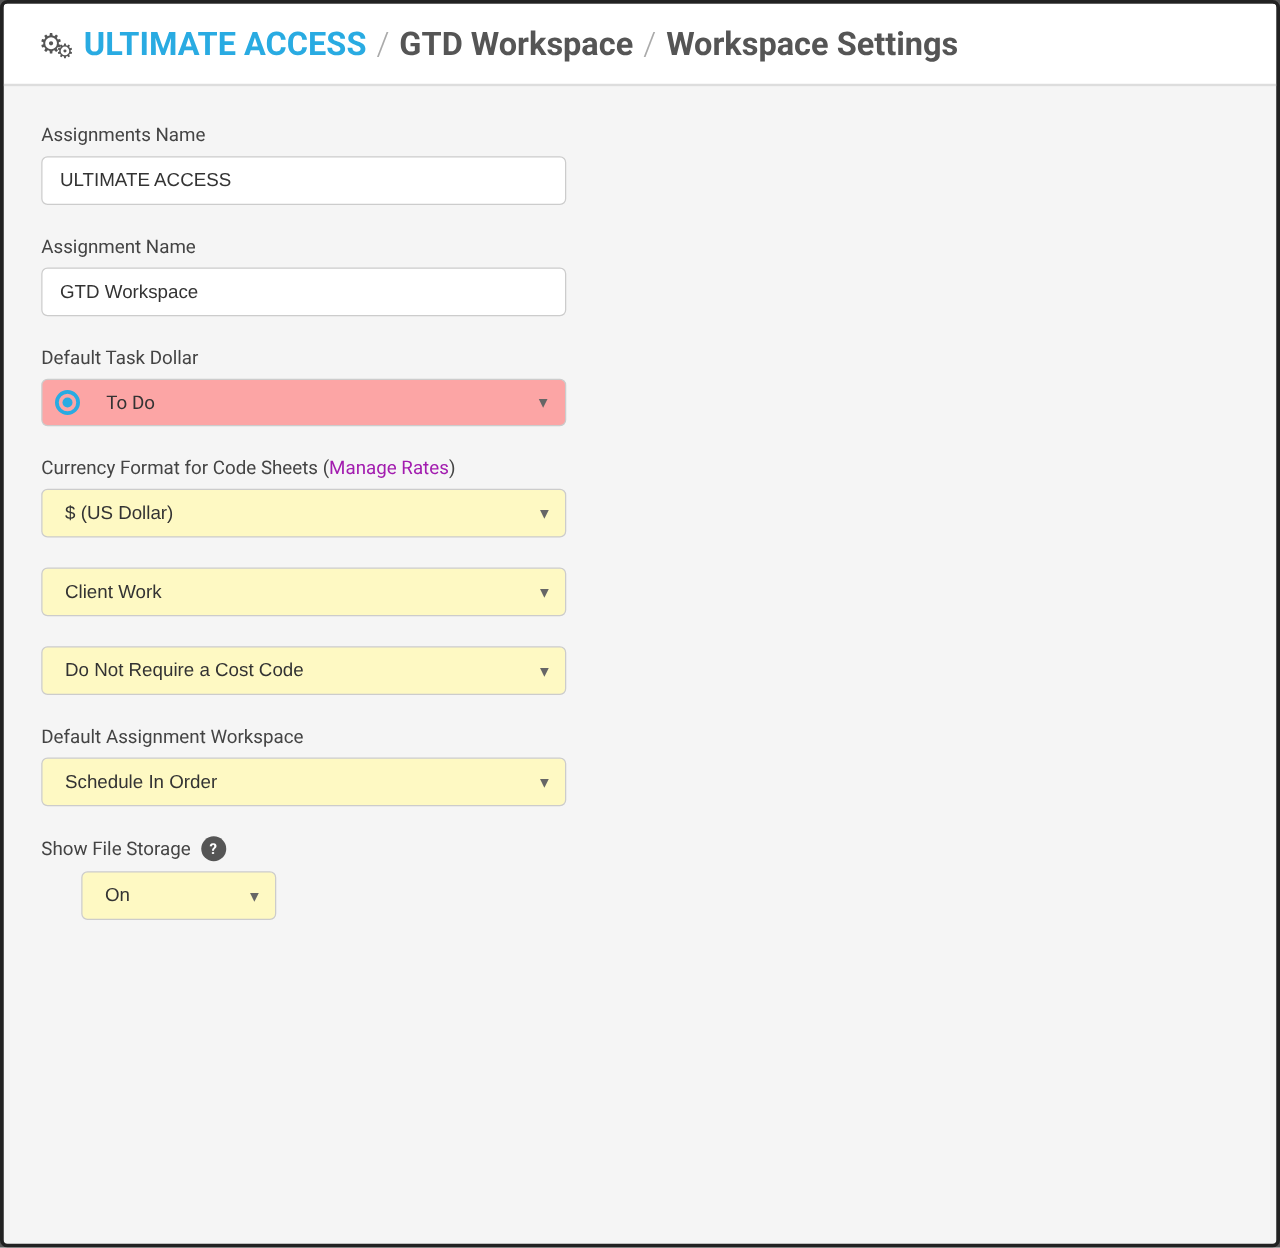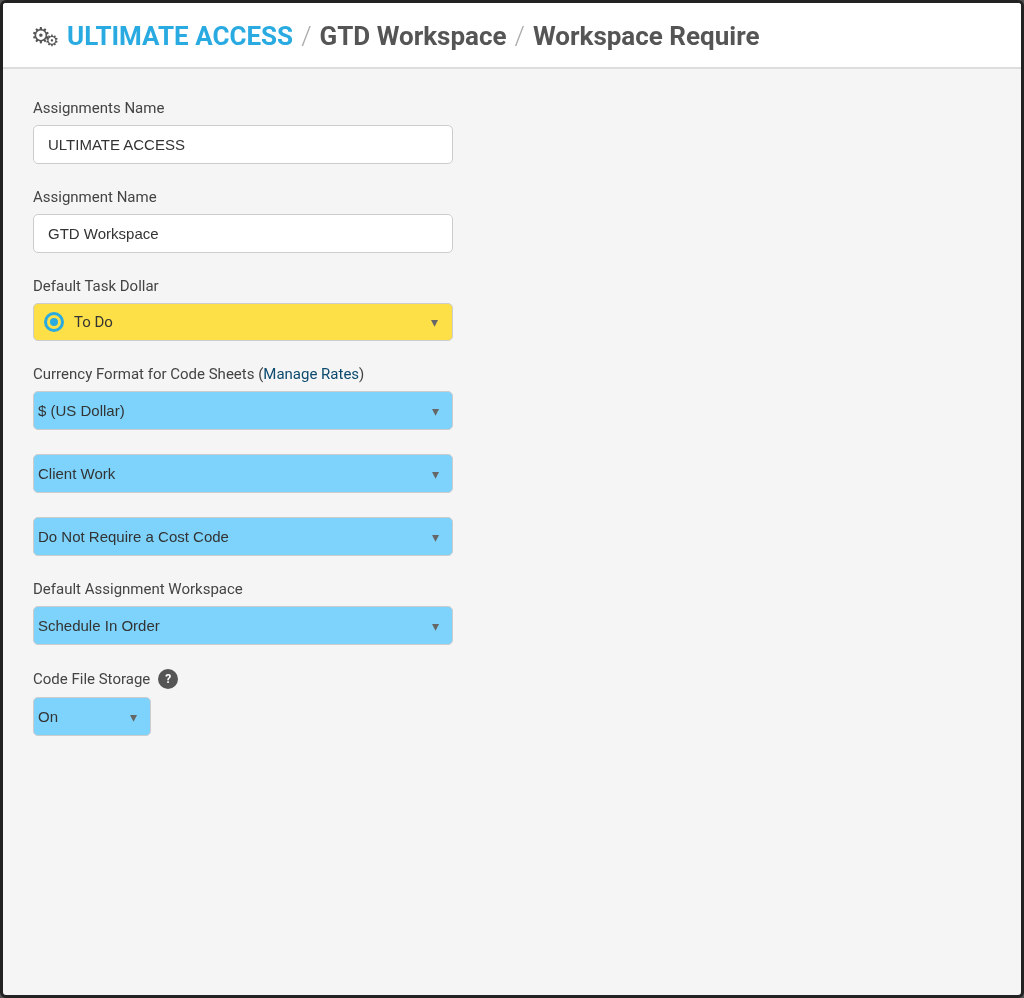--- a/index.html
+++ b/index.html
@@ -72,47 +72,47 @@
       margin-bottom: 24px;
     }
     .form-label {
       font-size: 15px;
       color: #444;
       margin-bottom: 8px;
       display: block;
       font-weight: 400;
     }
     .form-label .link {
-      color: #0c4a6e;
+      color: #a21caf;
       text-decoration: none;
       cursor: pointer;
     }
     .form-input {
       width: 420px;
       padding: 10px 14px;
       border: 1.5px solid #ccc;
       border-radius: 5px;
       font-size: 15px;
       color: #333;
       background: #fff;
       outline: none;
     }
     .form-select-wrapper {
       width: 420px;
       position: relative;
       display: inline-block;
     }
     .form-select {
       width: 100%;
-      padding: 10px 40px 10px 4px;
+      padding: 10px 40px 10px 18px;
       border: 1.5px solid #ccc;
       border-radius: 5px;
       font-size: 15px;
       color: #333;
-      background: #7dd3fc;
+      background: #fef9c3;
       appearance: none;
       -webkit-appearance: none;
       cursor: pointer;
       outline: none;
     }
     .select-arrow {
       position: absolute;
       right: 14px;
       top: 50%;
       transform: translateY(-50%);
@@ -137,23 +137,24 @@
       border-radius: 50%;
       background: #29abe2;
     }
     .todo-select-wrapper {
       width: 420px;
       position: relative;
       display: flex;
       align-items: center;
       border: 1.5px solid #ccc;
       border-radius: 5px;
-      background: #fde047;
+      background: #fca5a5;
       cursor: pointer;
       padding: 8px 10px;
+      gap: 11px;
     }
     .todo-select-wrapper .select-arrow {
       right: 14px;
     }
     .todo-text {
       font-size: 15px;
       color: #333;
       flex: 1;
     }
     .show-file-label {
@@ -168,42 +169,43 @@
       background: #555;
       color: #fff;
       font-size: 12px;
       font-weight: 700;
       display: inline-flex;
       align-items: center;
       justify-content: center;
       cursor: pointer;
     }
     .small-select-wrapper {
-      width: 118px;
+      width: 156px;
+      margin-left: 32px;
     }
     .small-select-wrapper .form-select {
       width: 100%;
     }
   </style>
 </head>
 <body>
 
 <div class="page-container">
 
   <div class="header">
     <div class="header-gear-icons">
       <span class="gear-icon">⚙</span>
       <span class="gear-icon-small">⚙</span>
     </div>
     <div class="header-title">
       <span class="header-org">ULTIMATE ACCESS</span>
       <span class="header-sep">/</span>
       <span class="header-workspace">GTD Workspace</span>
       <span class="header-sep">/</span>
-      <span class="header-workspace">Workspace Require</span>
+      <span class="header-workspace">Workspace Settings</span>
     </div>
   </div>
 
   <div class="content">
 
     <div class="form-group">
       <label class="form-label">Assignments Name</label>
       <input type="text" class="form-input" value="ULTIMATE ACCESS" style="">
     </div>
 
@@ -263,21 +265,21 @@
         <select class="form-select">
           <option>Schedule In Order</option>
           <option>Schedule ASAP</option>
         </select>
         <span class="select-arrow">▾</span>
       </div>
     </div>
 
     <div class="form-group">
       <label class="form-label show-file-label">
-        <span>Code File Storage</span>
+        <span>Show File Storage</span>
         <span class="help-icon">?</span>
       </label>
       <div class="form-select-wrapper small-select-wrapper">
         <select class="form-select">
           <option>On</option>
           <option>Off</option>
         </select>
         <span class="select-arrow">▾</span>
       </div>
     </div>

